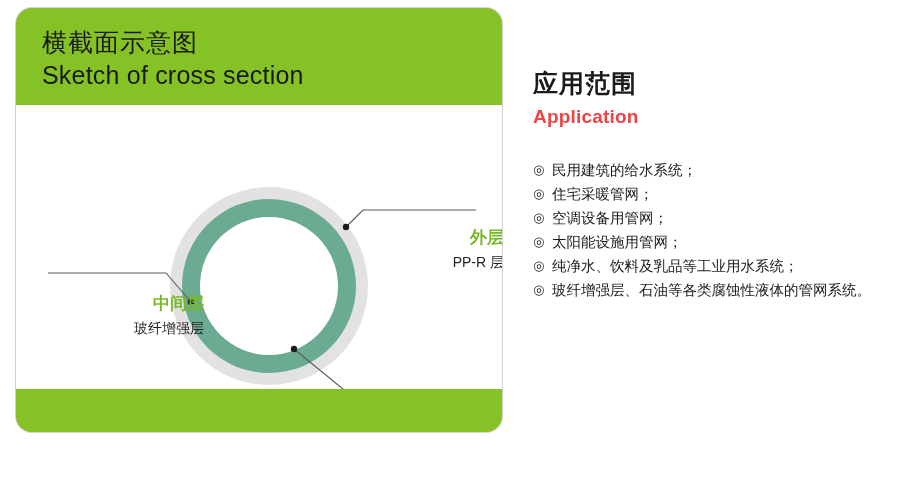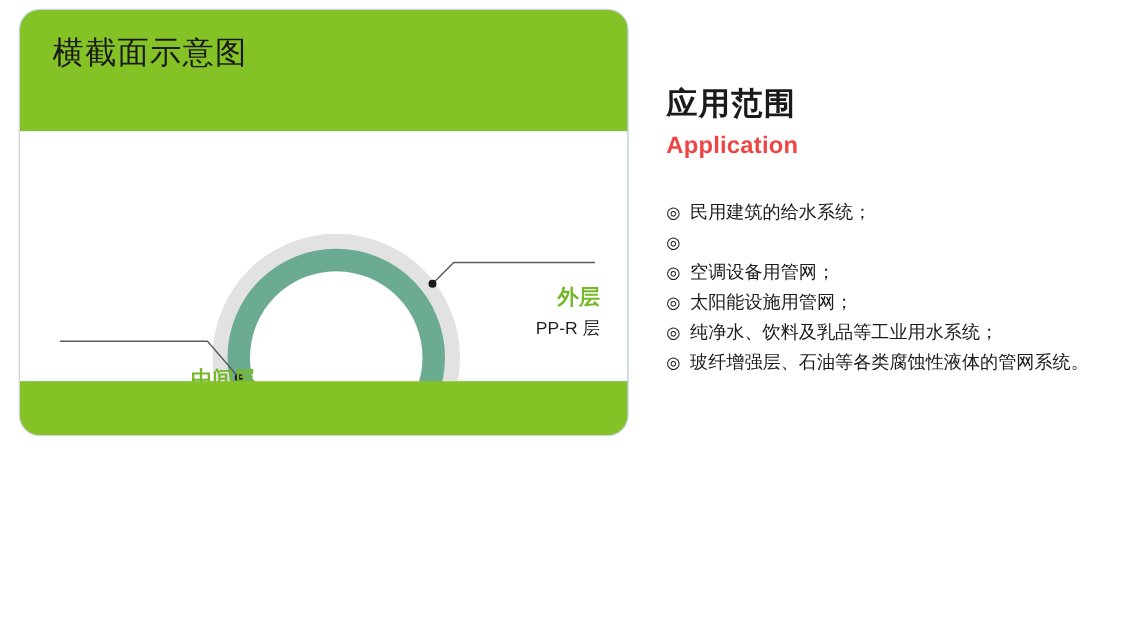--- a/index.html
+++ b/index.html
@@ -15,22 +15,22 @@
     font-family: "Liberation Sans", "DejaVu Sans", sans-serif;
     color: #231f20;
   }
 
   
   #cross-section-card {
     position: absolute;
     left: 16px;
     top: 8px;
     width: 486px;
-    height: 340px;
-    background: #7dd3fc;
+    height: 424px;
+    background: #fca5a5;
     border-radius: 16px;
     box-shadow: 0 0 0 1px #d4d4d4;
     overflow: hidden;
   }
   #card-header {
     position: absolute;
     left: 0;
     top: 0;
     width: 100%;
     height: 97px;
@@ -97,21 +97,21 @@
     font-size: 14px;
     line-height: 20px;
     font-weight: 400;
     color: #231f20;
     white-space: nowrap;
     padding-top: 3px;
   }
   .layer-label.align-right { text-align: right; }
   .layer-label.align-left  { text-align: left; }
 
-  #label-outer  { left: 348px; top: 122px; width: 116px; }
+  #label-outer  { left: 372px; top: 122px; width: 116px; }
   #label-middle { left: 48px;  top: 188px; width: 140px; text-align: right; }
   #label-inner  { left: 360px; top: 368px; width: 116px; }
 
   
   #application-panel {
     position: absolute;
     left: 533px;
     top: 0;
     width: 360px;
     height: 498px;
@@ -169,20 +169,21 @@
     flex: 0 1 auto;
   }
 </style>
 </head>
 <body>
 
 <div id="cross-section-card">
 
   <div id="card-header">
     <div class="hdr-cn">横截面示意图</div>
+    <div class="hdr-en">Sketch of cross section</div>
   </div>
 
   <div id="card-body">
 
     <svg id="pipe-diagram" viewBox="0 0 486 340">
 
       <circle cx="253" cy="181" r="99" fill="#e2e2e2"></circle>
 
       <circle cx="253" cy="181" r="87" fill="#6aab92"></circle>
 
@@ -227,20 +228,21 @@
 <div id="application-panel">
   <div id="app-title-cn">应用范围</div>
   <div id="app-title-en">Application</div>
   <ul id="app-list">
       <li>
         <span class="bullet-icon">◎</span>
         <span class="item-text">民用建筑的给水系统；</span>
       </li>
       <li>
         <span class="bullet-icon">◎</span>
+        <span class="item-text">住宅采暖管网；</span>
       </li>
       <li>
         <span class="bullet-icon">◎</span>
         <span class="item-text">空调设备用管网；</span>
       </li>
       <li>
         <span class="bullet-icon">◎</span>
         <span class="item-text">太阳能设施用管网；</span>
       </li>
       <li>

